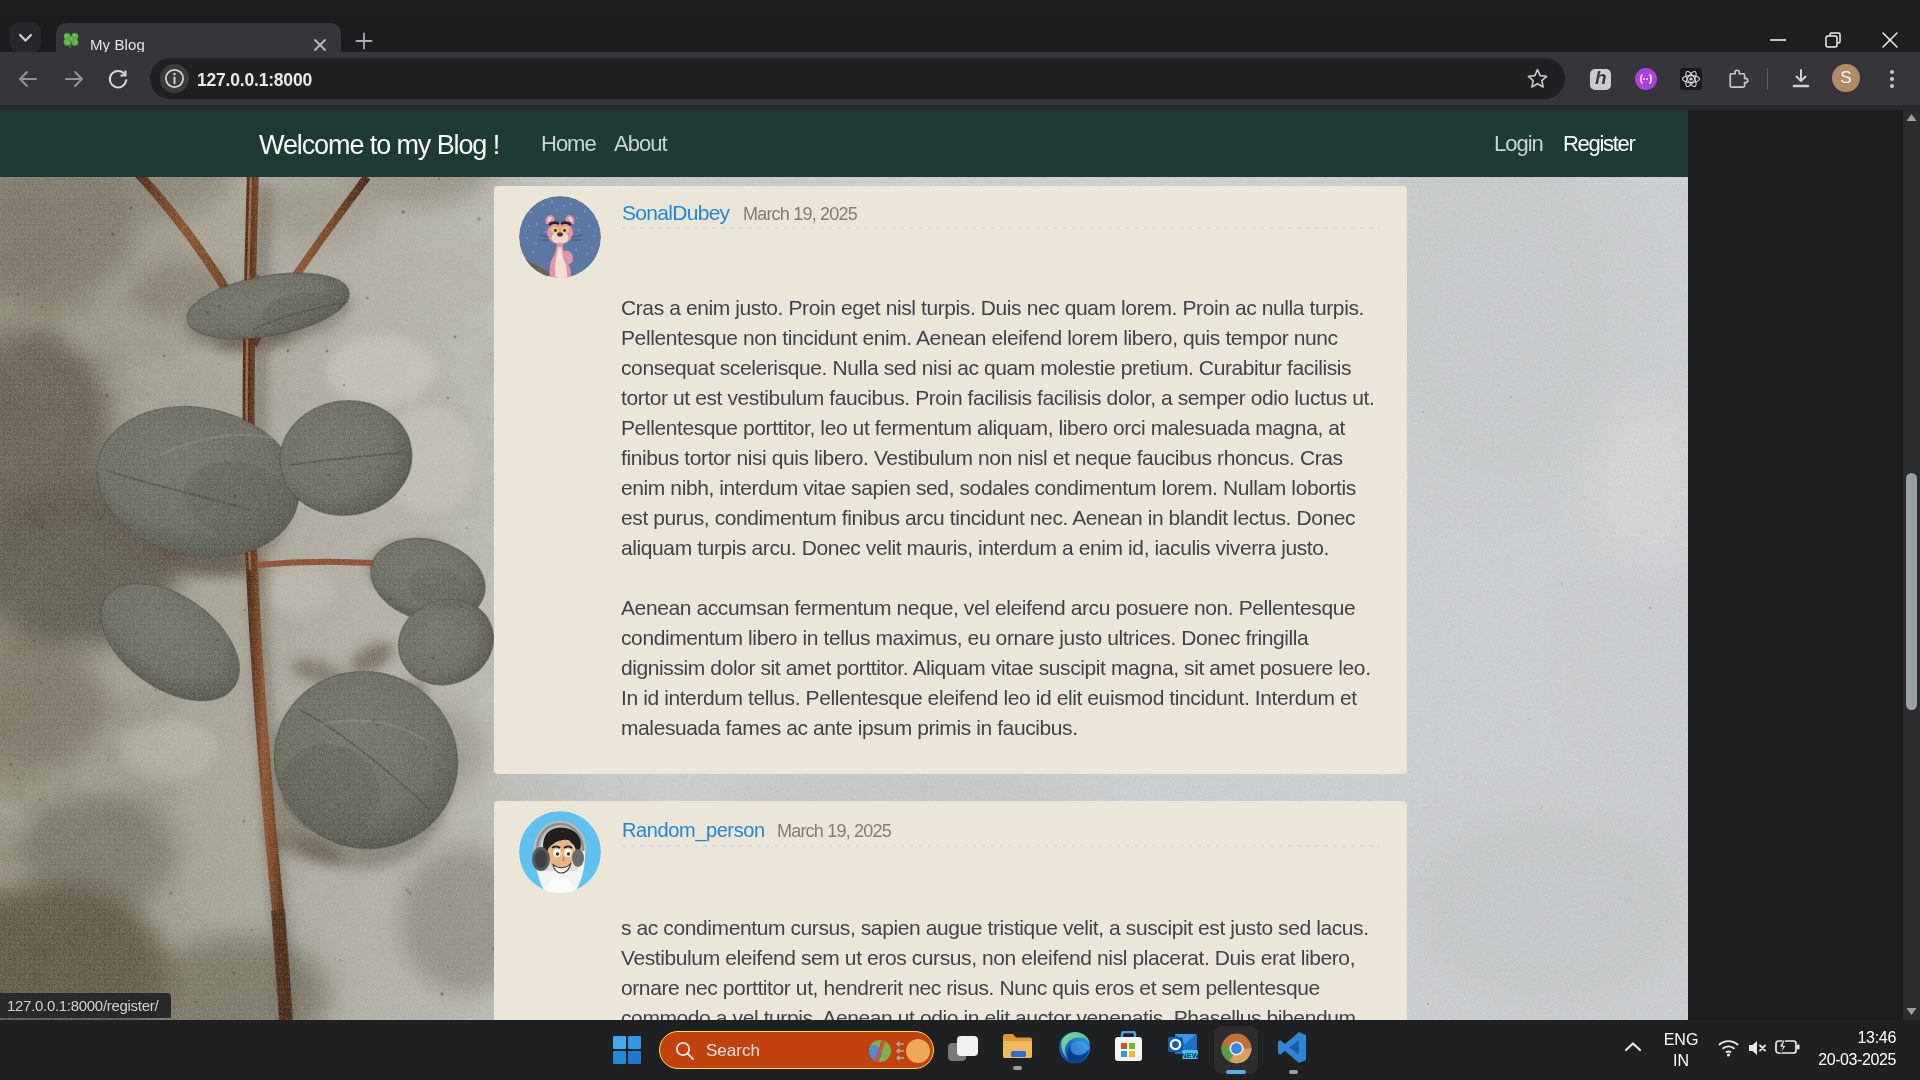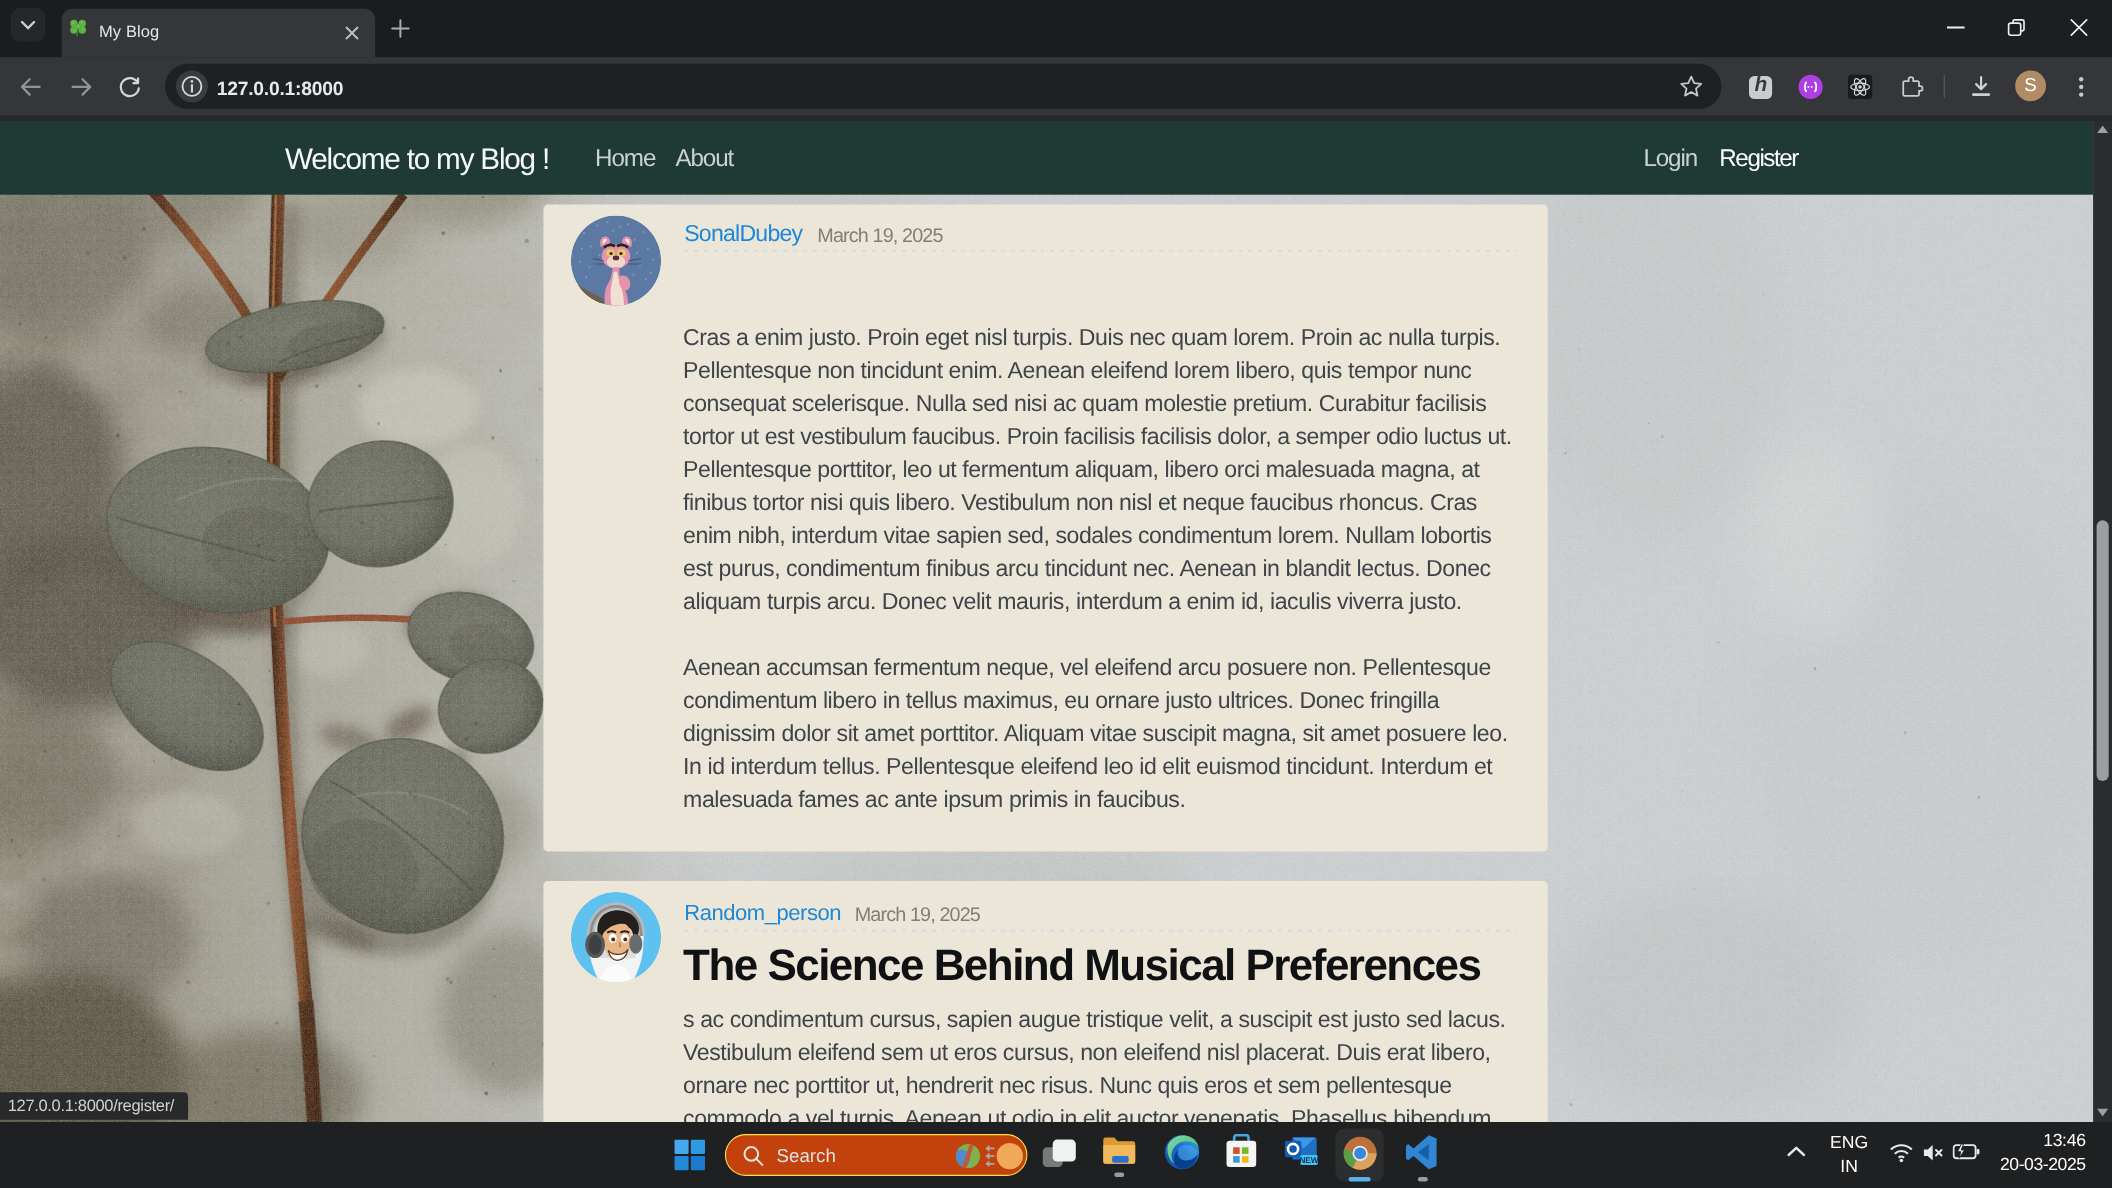--- a/index.html
+++ b/index.html
@@ -1,35 +1,35 @@
 <!DOCTYPE html>
 <html><head>
 <meta charset="utf-8">
 <style>
 * { margin:0; padding:0; box-sizing:border-box; }
 html,body { width:1920px; height:1080px; overflow:hidden; background:#1d1e20; font-family:"Liberation Sans", sans-serif; }
 #root { position:relative; width:1920px; height:1080px; }
 .abs { position:absolute; }
 
 
-.tabstrip { position:absolute; left:0; top:0; width:1600px; height:52px; background:#1b1c1e; }
+.tabstrip { position:absolute; left:0; top:15px; width:1600px; height:52px; background:#1b1c1e; }
 .tabsearch { position:absolute; left:10px; top:7px; width:31px; height:31px; background:#26272a; border-radius:9px; }
 .tab { position:absolute; left:56px; top:8px; width:285px; height:44px; background:#34363a; border-radius:10px 10px 0 0; }
 .tabtitle { position:absolute; left:34px; top:13px; font-size:15px; color:#e4e6e9; letter-spacing:0.1px; }
 .tabclose { position:absolute; left:252px; top:10px; width:24px; height:24px; }
 
 
 .toolbar { position:absolute; left:0; top:52px; width:1920px; height:53px; background:#34363a; }
 .edgeline { position:absolute; left:0; top:105px; width:1920px; height:5px; background:#26282a; }
 .omnibox { position:absolute; left:150px; top:6px; width:1415px; height:41px; background:#1e2022; border-radius:21px; }
 .urltext { position:absolute; left:47px; top:12px; font-size:17.5px; letter-spacing:-0.2px; color:#e8e9ea;font-weight:bold; }
 .infocircle { position:absolute; left:10px; top:6px; width:29px; height:29px; border-radius:50%; background:#3a3b3d; }
 
 
-.page { position:absolute; left:0; top:110px; width:1903px; height:910px; overflow:hidden; background:#e5e5e5; }
+.page { position:absolute; left:0; top:110px; width:1688px; height:910px; overflow:hidden; background:#a16207; }
 .navbar { position:absolute; left:0; top:0; width:1903px; height:67px; background:#1f3a34; }
 .brand { position:absolute; left:259px; top:22px; font-size:27px; letter-spacing:-1.1px; color:#f7f9f8; line-height:1; }
 .navlink { position:absolute; top:23px; font-size:22px; letter-spacing:-1px; color:#c9d3d0; line-height:1; }
 .card { position:absolute; left:494px; width:913px; background:#ece6d8; border-radius:4px; }
 .card1 { top:76px; height:588px;padding-left:45px; }
 .card2 { top:691px; height:400px; }
 .avatar { position:absolute; left:25px; top:10px; width:82px; height:82px; border-radius:50%; overflow:hidden; }
 .author { position:absolute; left:128px; font-size:21px; letter-spacing:-0.7px; color:#1d87d9; line-height:1; }
 .pdate { position:absolute; font-size:18px; letter-spacing:-0.8px; color:#837e70; line-height:1; }
 .dashline { position:absolute; left:128px; right:27px; height:2px; background-image:repeating-linear-gradient(90deg,#d2dde6 0 3.5px,rgba(0,0,0,0) 3.5px 9px); }
@@ -560,21 +560,20 @@
 
           <path d="M44 46 C45 47 45 49 44 50" stroke="#b77f4f" stroke-width="1.5" fill="none"></path>
           <path d="M34 53 C38 58 48 58 52 52 C50 60 46 62 42 62 C38 62 35 58 34 53 Z" fill="#fff" stroke="#5c3a22" stroke-width="1.2"></path>
 
           <path d="M26 82 C28 72 34 66 41 66 C48 66 54 72 56 82 Z" fill="#fafbfb"></path>
         </svg>
       </div>
       <div class="author" style="top:19px;font-size:20px;letter-spacing:-0.4px">Random_person</div>
       <div class="pdate" style="left:283px;top:21px">March 19, 2025</div>
       <div class="dashline" style="top:44px"></div>
-      <div class="ptitle" style="top:57px;letter-spacing:-1.4px">The Science Behind Musical Preferences</div>
       <div class="pbody" style="top:112px">
         s ac condimentum cursus, sapien augue tristique velit, a suscipit est justo sed lacus.<br>
         Vestibulum eleifend sem ut eros cursus, non eleifend nisl placerat. Duis erat libero,<br>
         ornare nec porttitor ut, hendrerit nec risus. Nunc quis eros et sem pellentesque<br>
         commodo a vel turpis. Aenean ut odio in elit auctor venenatis. Phasellus bibendum
       </div>
     </div>
 
     <div class="tooltip">127.0.0.1:8000/register/</div>
   </div>

